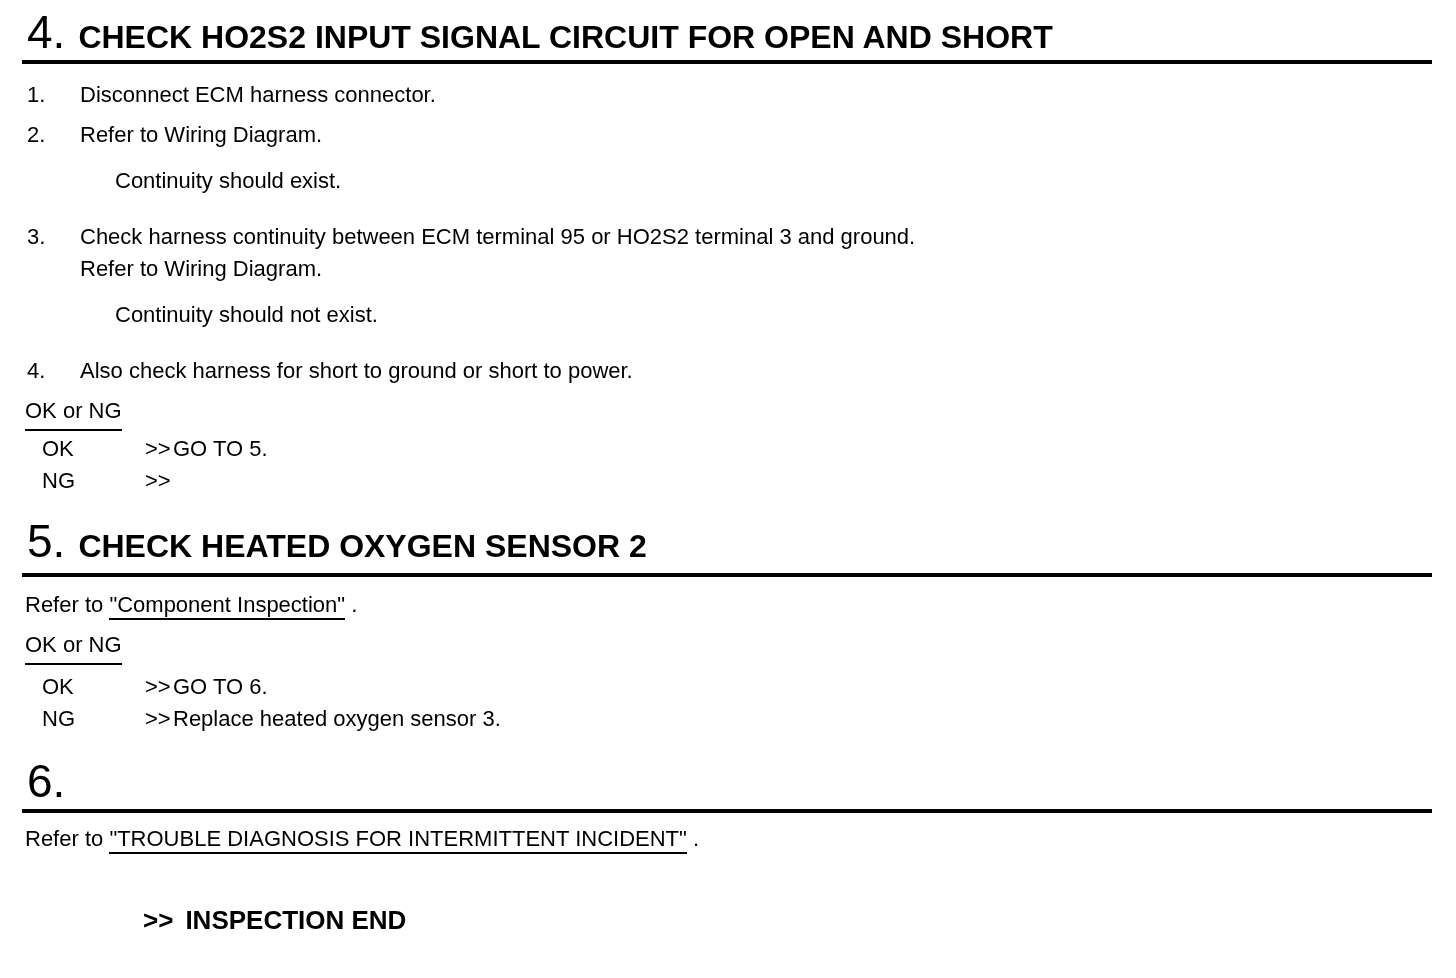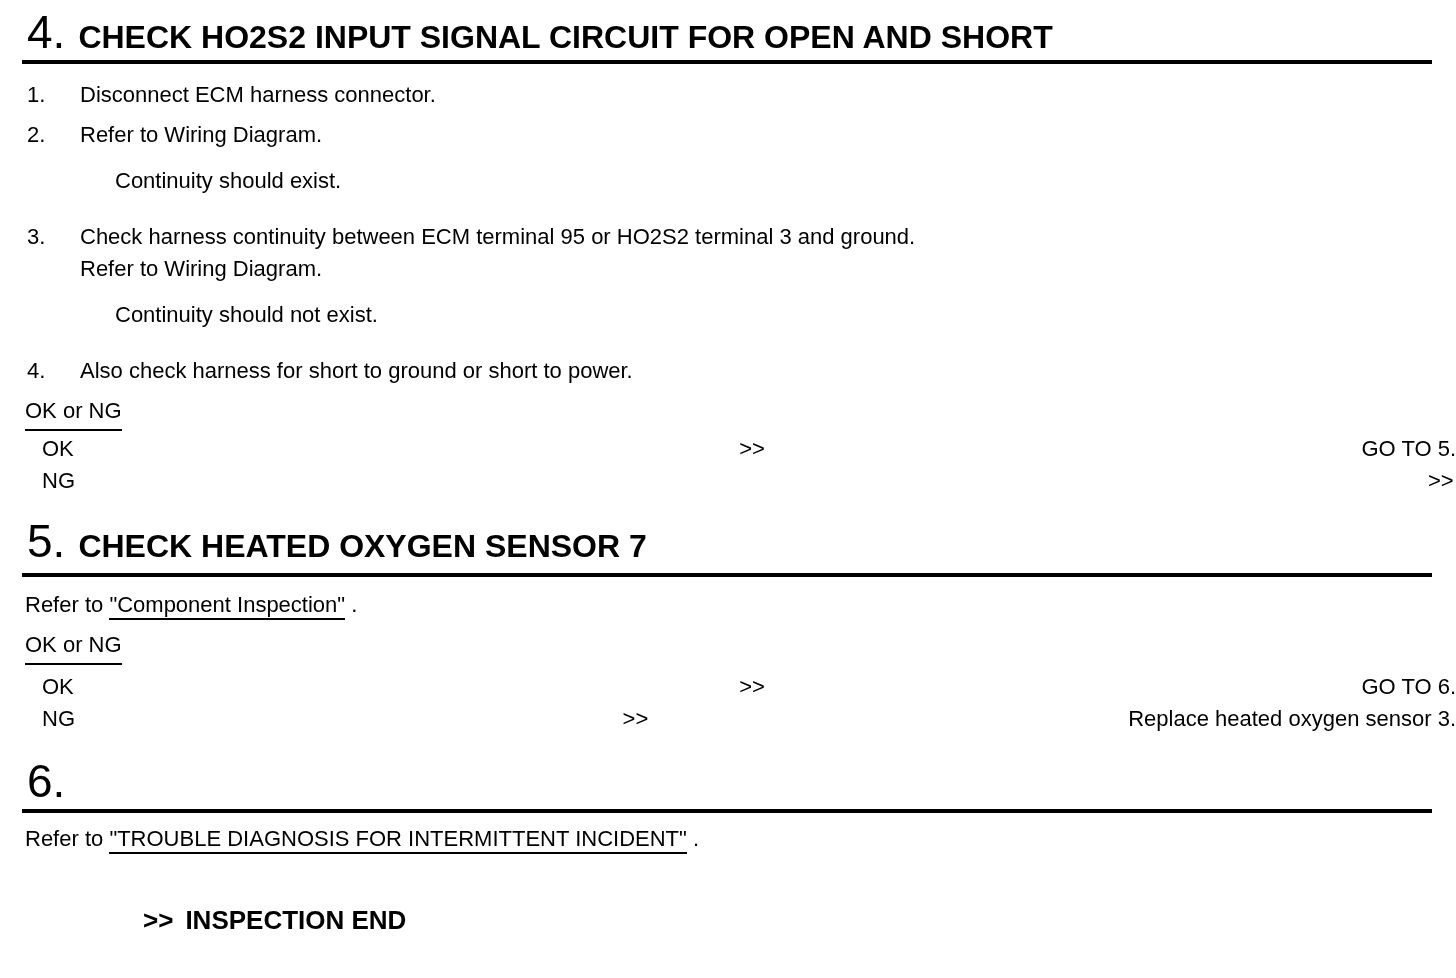--- a/index.html
+++ b/index.html
@@ -67,21 +67,20 @@
   .decision-text {
     display: inline-block;
     border-bottom: 2px solid #000000;
     padding-bottom: 2px;
   }
   .results { margin-top: 2px; }
   .results.s5 { margin-top: 6px; }
   .res {
     display: flex;
     padding-left: 17px;
-    justify-content: space-between;
   }
   .res-label { width: 103px; flex-shrink: 0; }
   .res-arrow { width: 28px; flex-shrink: 0; }
   
   .refer { }
   .refer.s5 { margin-top: 12px; }
   .refer.s6 { margin-top: 10px; }
   .ref-link {
     border-bottom: 2px solid #000000;
     padding-bottom: 1px;
@@ -160,21 +159,21 @@
       <div class="res">
         <span class="res-label">NG</span>
         <span class="res-arrow">&gt;&gt;</span>
       </div>
     </div>
   </div>
 
   <div>
     <div class="sec-head h5">
       <span class="sec-num">5.</span>
-      <span class="sec-title">CHECK HEATED OXYGEN SENSOR 7</span>
+      <span class="sec-title">CHECK HEATED OXYGEN SENSOR 2</span>
     </div>
     <div class="rule r5"></div>
 
     <div class="refer s5">
       <span>Refer to </span><span class="ref-link">"Component Inspection"</span><span> .</span>
     </div>
 
     <div class="decision s5">
       <span class="decision-text">OK or NG</span>
     </div>

